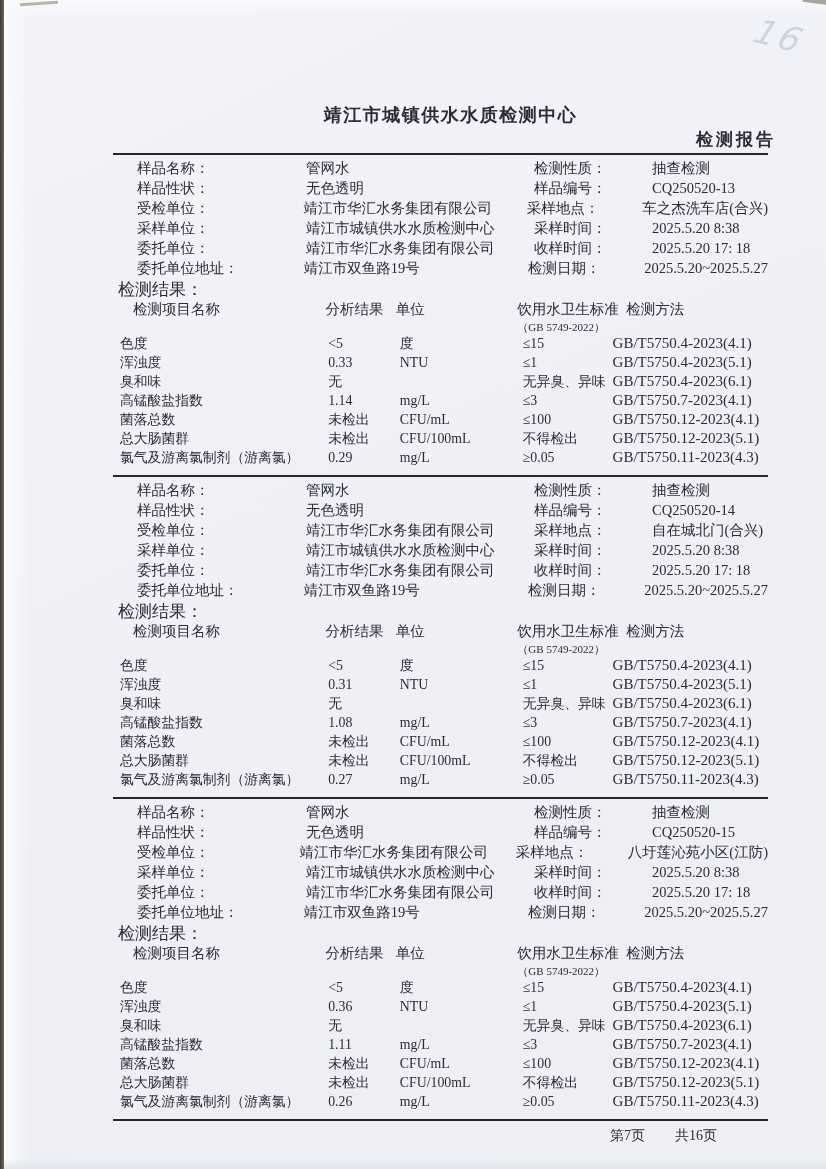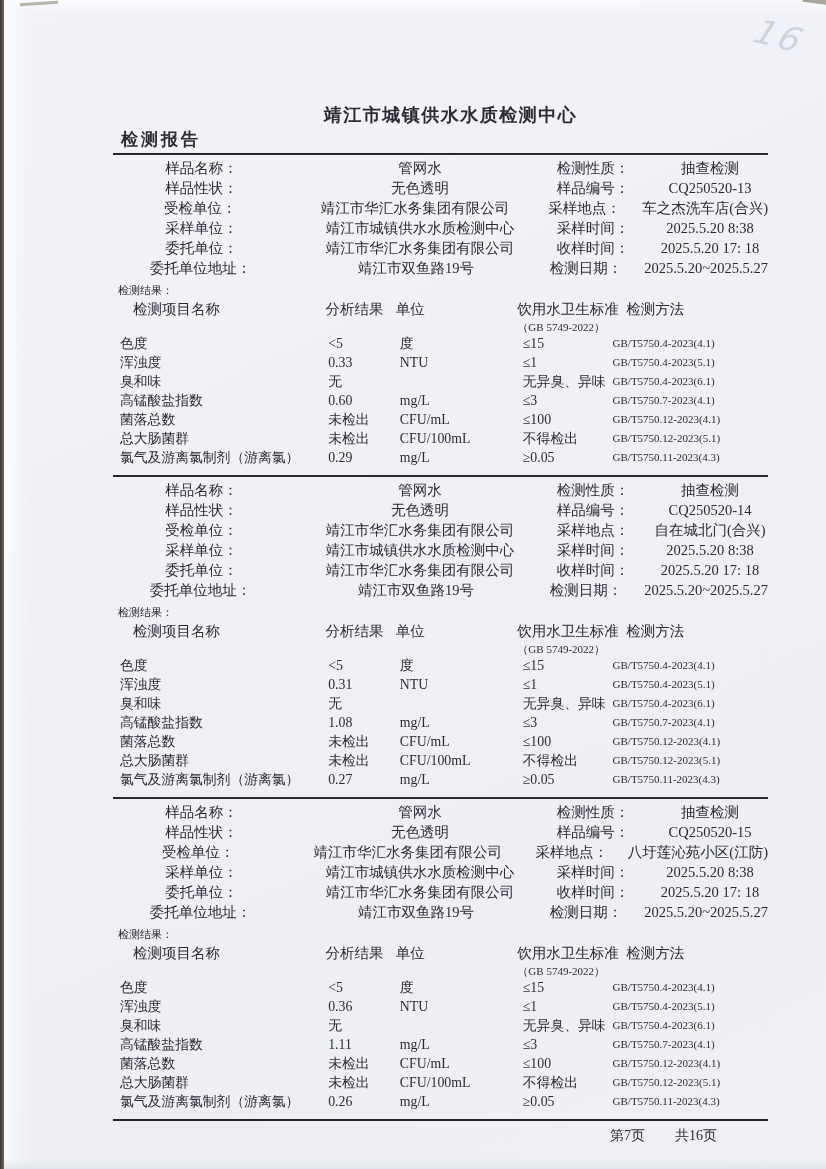--- a/index.html
+++ b/index.html
@@ -25,45 +25,45 @@
                  background:#8d897e; opacity:.75; transform:rotate(7deg); transform-origin:right top; }
   .corner-mark { position:absolute; right:22px; top:16px;
                  font-family:"DejaVu Sans",sans-serif; font-style:italic; font-weight:300;
                  font-size:34px; color:#a9afc2; opacity:.45; transform:rotate(14deg) skewX(-8deg);
                  letter-spacing:3px; }
 
   .content { position:absolute; left:113px; top:17px; width:655px; }
 
   h1.title    { margin:86px 0 0; text-align:center; font-size:18px; font-weight:600;
                 letter-spacing:1.5px; transform:translateX(10px); }
-  h2.subtitle { margin:1px 0 2px; text-align:left; font-size:17px; font-weight:600;
+  h2.subtitle { margin:1px 0 2px; text-align:right; font-size:17px; font-weight:600;
                 letter-spacing:3px; transform:translateX(8px); }
 
   .report-section { padding-bottom:8px; }
   .toprule { height:2px; background:#27272d; }
   .report-section.dbl .toprule { box-shadow:0 -4px 0 -2.5px rgba(42,42,50,.75); }
 
   .info { margin-top:3px; }
-  .irow { display:flex; height:20px; line-height:20px; font-size:14.5px; white-space:nowrap;text-align:center; }
+  .irow { display:flex; height:20px; line-height:20px; font-size:14.5px; white-space:nowrap; }
   .il1  { margin-left:24px; width:129px; }
   .iv1  { width:228px;margin-left:40px; }
   .il2  { width:118px; }
   .iv2  { flex:1; }
 
-  .results-heading { margin:2px 0 0 5px; height:20px; line-height:20px; font-size:11px; }
+  .results-heading { margin:2px 0 0 5px; height:20px; line-height:20px; font-size:17px; }
 
   .thead { display:flex; margin-top:1px; height:33px; font-size:14.5px; line-height:17px; }
   .trow  { display:flex; height:19px; line-height:19px; font-size:13.8px; white-space:nowrap; }
   .c-item     { width:232px; padding-left:7px; }
   .h-item     { width:232px; padding-left:20px; }
   .c-result   { width:72px; }
   .c-unit     { width:86px; padding-left:5px; }
   .h-unit     { width:86px; padding-left:5px; }
   .c-standard { width:97px; white-space:nowrap;margin-left:48px; }
-  .c-method   { width:168px; font-size:11px; }
+  .c-method   { width:168px; font-size:15px; }
   .h-method   { width:168px; padding-left:12px; font-size:14.5px; }
   .gb-note    { font-size:11px; white-space:nowrap;text-align:right; }
 
   .bottom-rule { height:2px; background:#26262a; }
   .footer { display:flex; gap:30px; margin-top:6px; margin-left:497px;
             font-size:14px; line-height:18px; }
 </style>
 </head>
 <body>
 
@@ -149,21 +149,21 @@
             </div>
             <div class="trow">
               <span class="c-item">臭和味</span>
               <span class="c-result">无</span>
               <span class="c-unit"></span>
               <span class="c-standard">无异臭、异味</span>
               <span class="c-method">GB/T5750.4-2023(6.1)</span>
             </div>
             <div class="trow">
               <span class="c-item">高锰酸盐指数</span>
-              <span class="c-result">0.60</span>
+              <span class="c-result">1.14</span>
               <span class="c-unit">mg/L</span>
               <span class="c-standard">≤3</span>
               <span class="c-method">GB/T5750.7-2023(4.1)</span>
             </div>
             <div class="trow">
               <span class="c-item">菌落总数</span>
               <span class="c-result">未检出</span>
               <span class="c-unit">CFU/mL</span>
               <span class="c-standard">≤100</span>
               <span class="c-method">GB/T5750.12-2023(4.1)</span>

